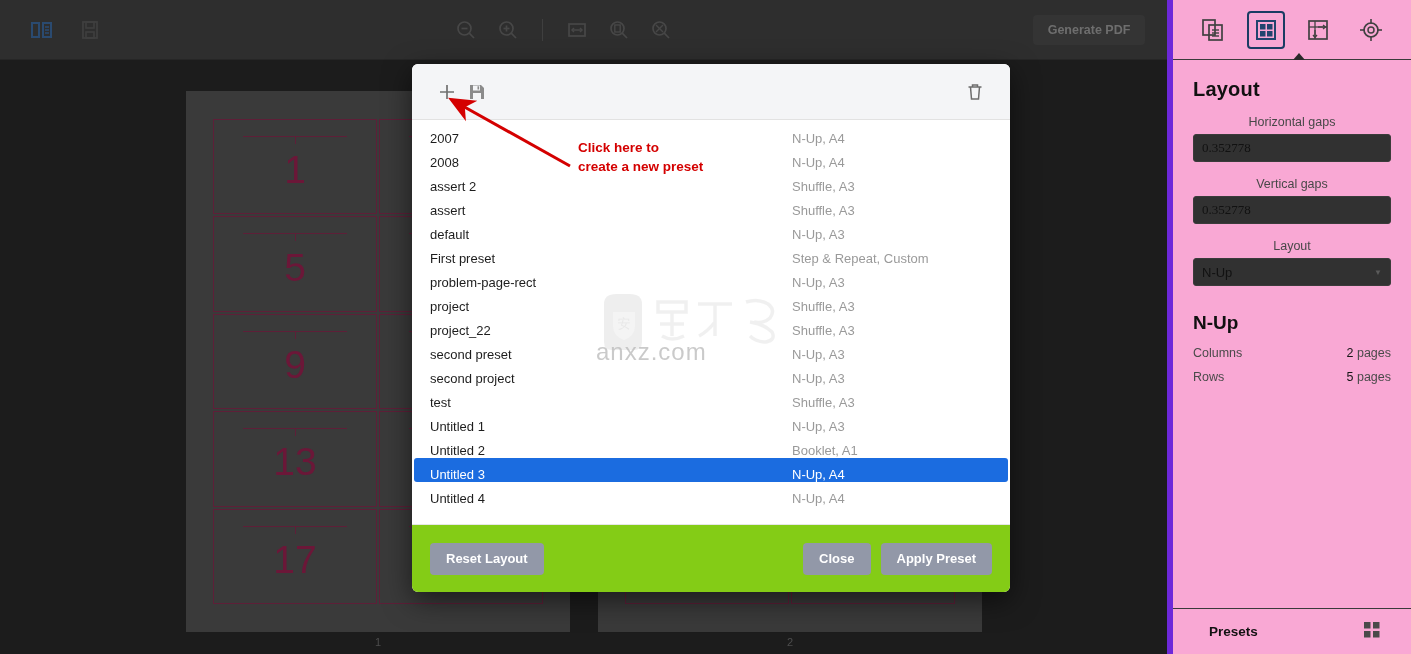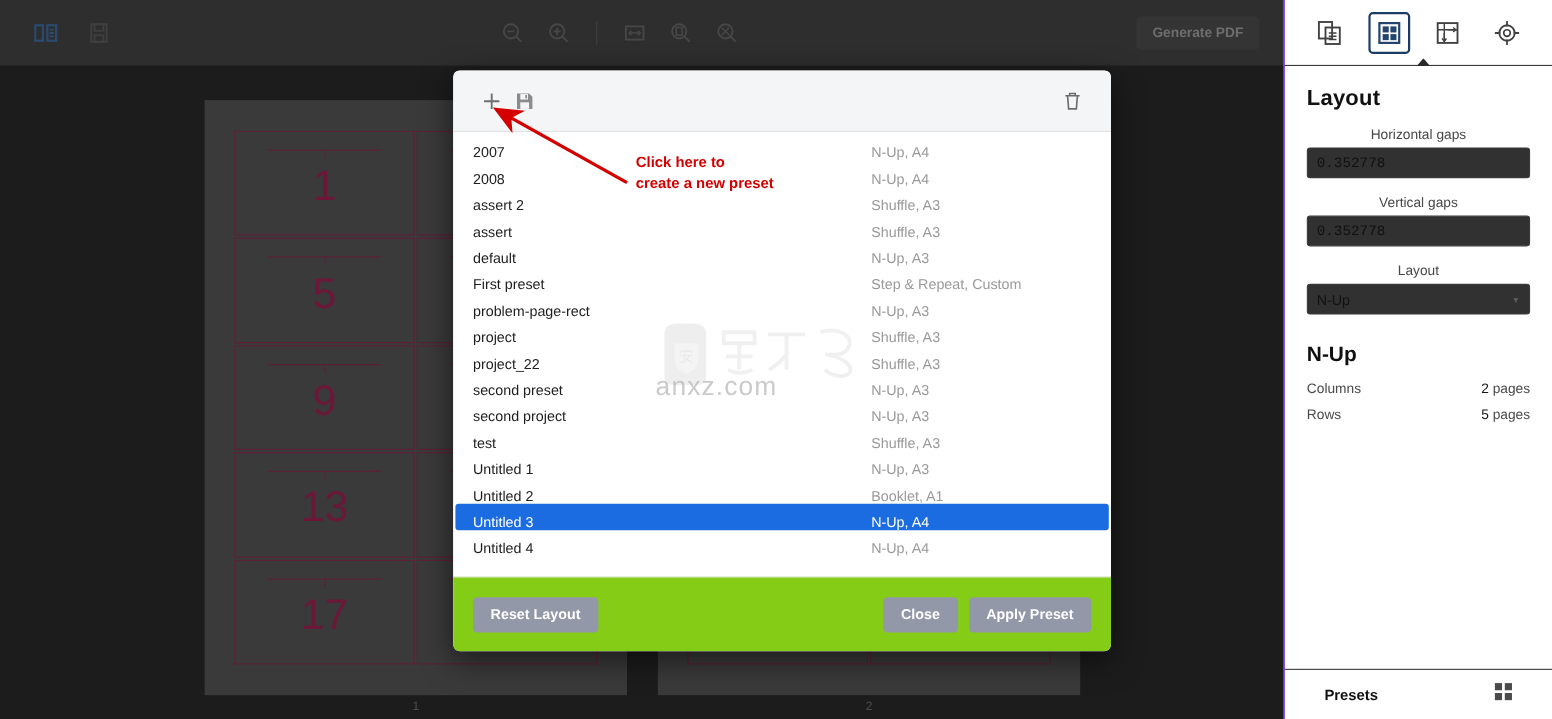--- a/index.html
+++ b/index.html
@@ -66,38 +66,38 @@
     display: flex; align-items: center; justify-content: center;
   }
   .pcell .rule { position: absolute; left: 18%; right: 18%; top: 16px; height: 1px; background: #5e1f38; }
   .pcell .tick { position: absolute; left: 50%; top: 16px; width: 1px; height: 8px; background: #5e1f38; }
   .pnum { color: #6b1738; font-size: 39px; line-height: 1; position: relative; top: 3px; }
 
   
   .sidebar {
     position: absolute; right: 0; top: 0;
     width: 244px; height: 654px;
-    background: #ffffff;
-    border-left: 1px solid #6d28d9;
+    background: #f9a8d4;
+    border-left: 6px solid #6d28d9;
   }
   .tabs { position: relative; height: 60px; display: flex; align-items: center; justify-content: space-around; padding: 0 14px; border-bottom: 1px solid #3a3a3a; }
   .tab { width: 34px; height: 34px; display: flex; align-items: center; justify-content: center; cursor: pointer; }
   .tab.active { outline: 2px solid #1b3c63; border-radius: 2px; }
   .tab-caret { position: absolute; left: 120px; bottom: -1px; width: 12px; height: 7px; background: #2a2a2a;
     clip-path: polygon(50% 0, 100% 100%, 0 100%); }
   .panel { padding: 18px 20px 0 20px; }
   .panel-title { color: #111; font-size: 20px; font-weight: bold; margin-bottom: 14px; letter-spacing: .2px; }
   .fld-label { color: #484848; font-size: 12.5px; margin-bottom: 5px; text-align: center; }
   .fld-input {
     width: 100%; height: 28px; background: #313131;
     border: 1px solid #3b3b3b; border-radius: 3px;
     color: #111; font-size: 13px; padding: 0 8px;
     display: flex; align-items: center; margin-bottom: 15px;
     cursor: text;
-    font-family: Liberation Mono, monospace;
+    font-family: Liberation Serif, serif;
   }
   .fld-select {
     width: 100%; height: 28px; background: #313131;
     border: 1px solid #3b3b3b; border-radius: 3px;
     color: #111; font-size: 13px; padding: 0 8px;
     display: flex; align-items: center; justify-content: space-between;
     cursor: pointer;
   }
   .fld-select .caret { color: #5a5a5a; font-size: 8px; }
   .sec-title { color: #111; font-size: 19px; font-weight: bold; margin: 26px 0 12px 0; }

